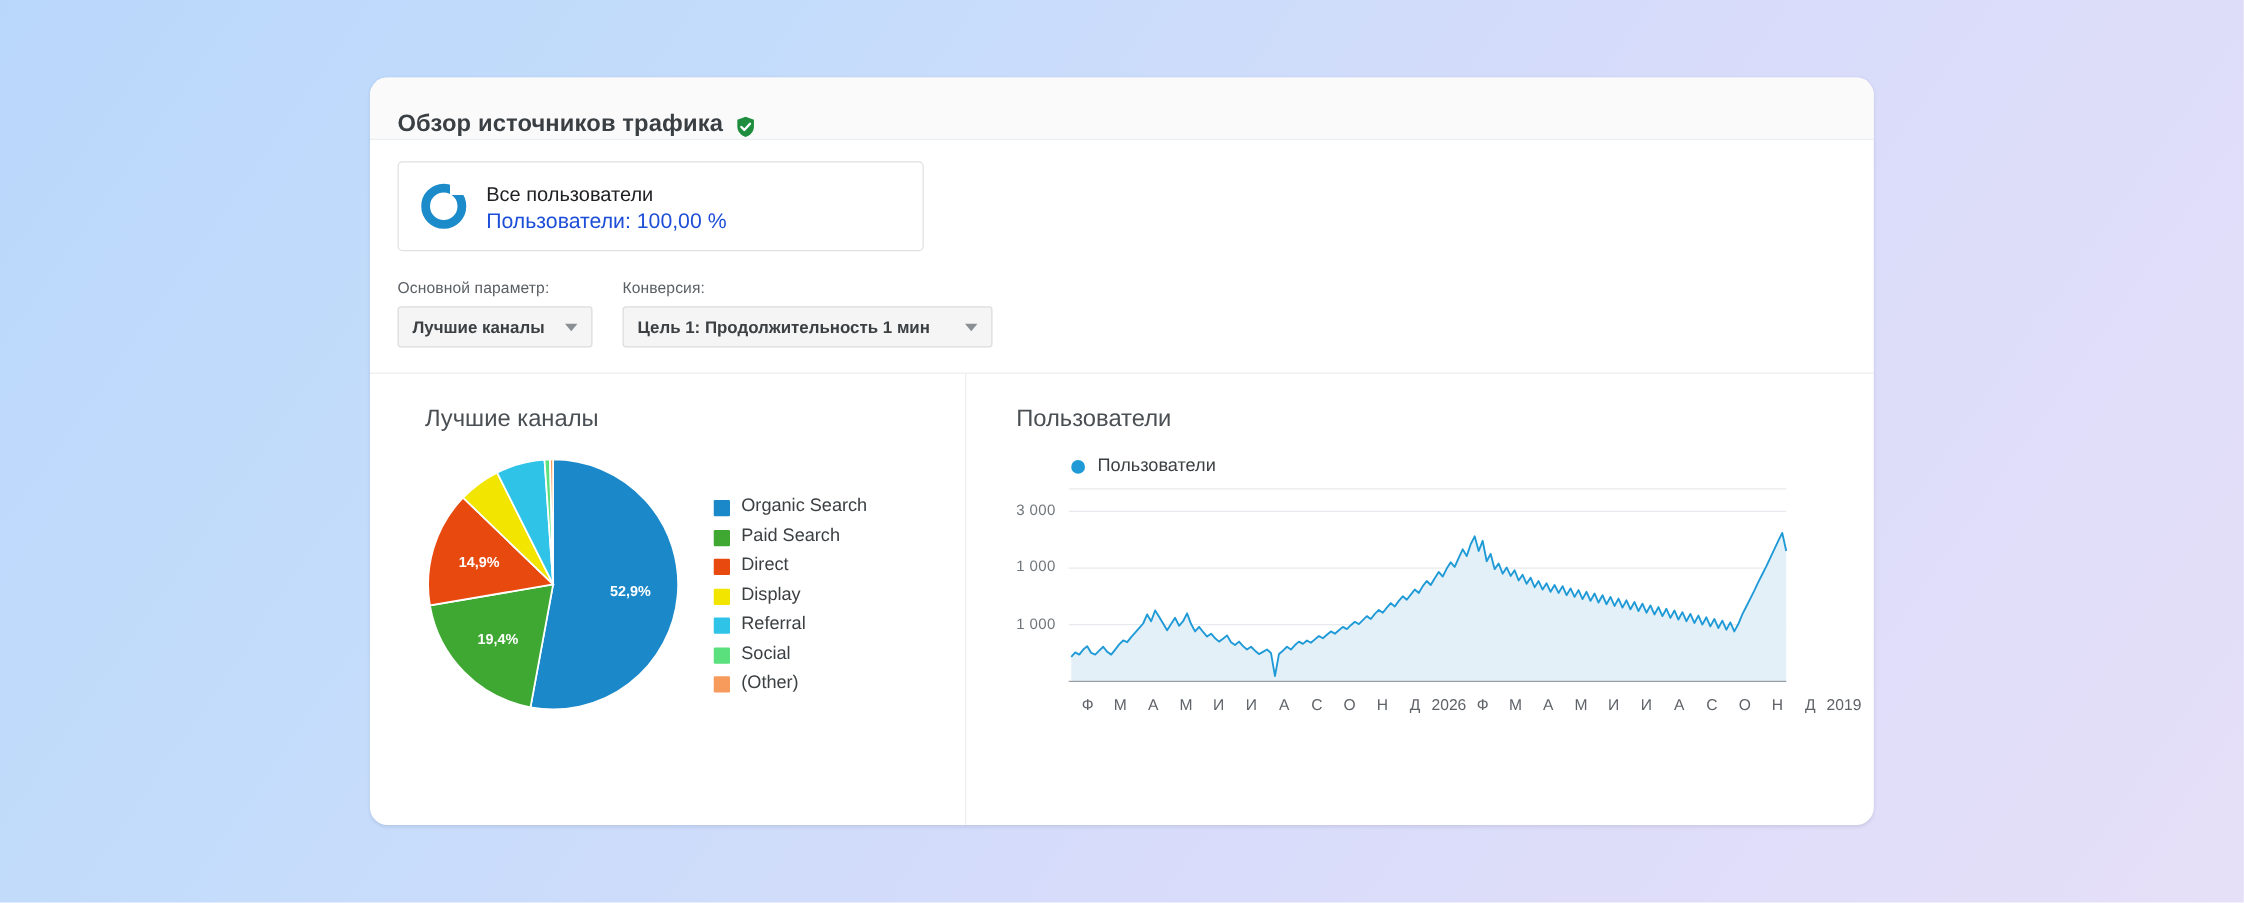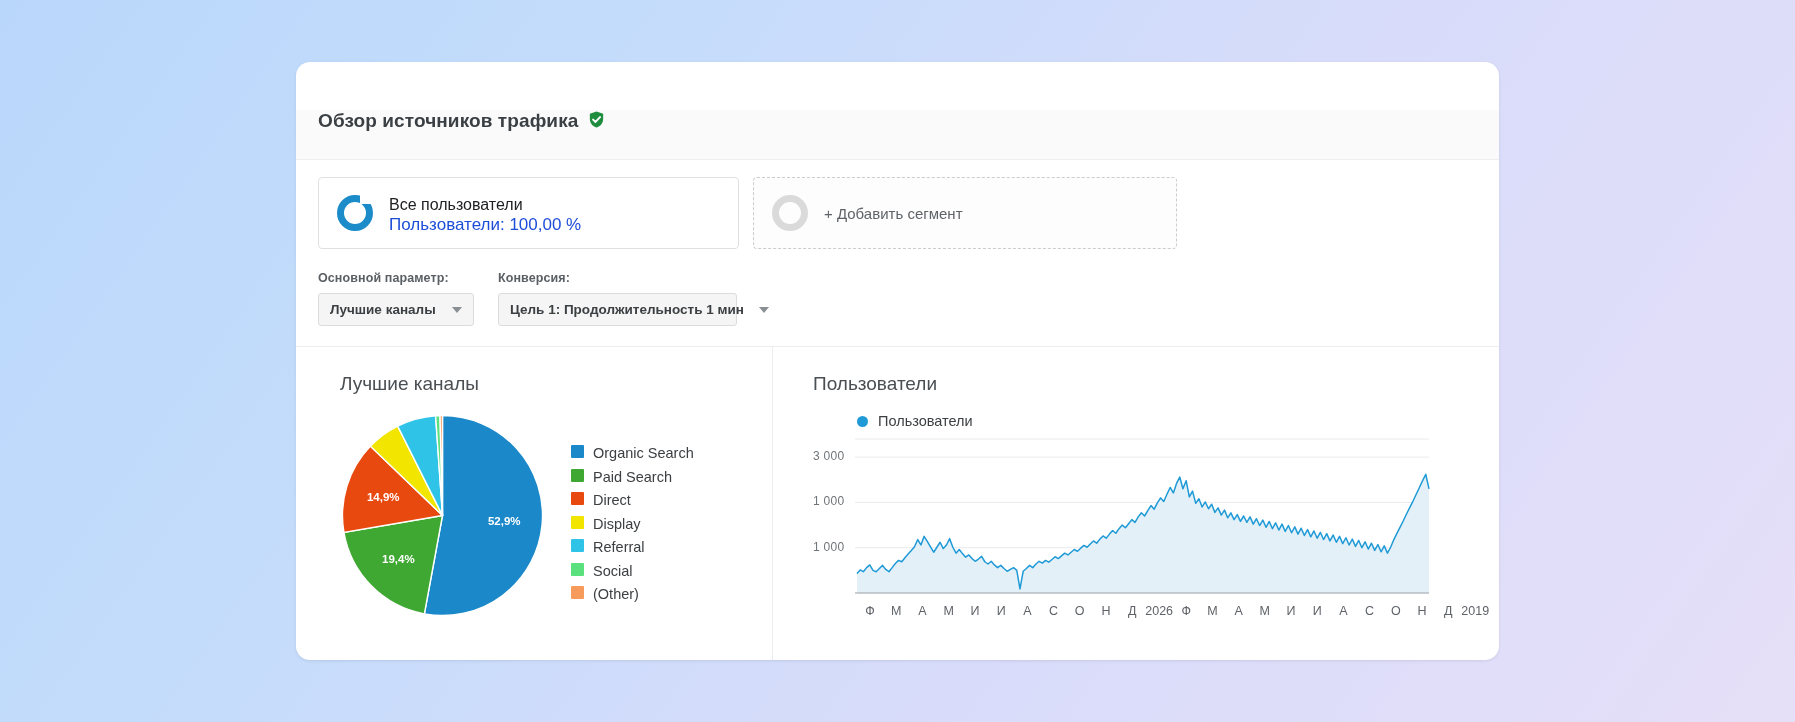--- a/index.html
+++ b/index.html
@@ -33,24 +33,23 @@
     flex-direction: column;
   }
 
   
   .card-header {
     height: 50px;
     flex: 0 0 50px;
     background: #fafafa;
     border-bottom: 1px solid #eceff1;
     display: flex;
-    align-items: flex-start;
+    align-items: flex-end;
     padding: 0 22px;
     gap: 9px;
-    margin-top: 48px;
   }
   .card-title {
     font-size: 19px;
     font-weight: bold;
     color: #3a3f44;
     letter-spacing: .1px;
     white-space: nowrap;
   }
   .verified-badge {
     width: 19px; height: 19px;
@@ -117,21 +116,21 @@
   
   .controls-row {
     padding: 22px 22px 0 22px;
     display: flex;
     gap: 24px;
     align-items: flex-start;
   }
   .control-group { display: flex; flex-direction: column; gap: 8px; }
   .control-label {
     font-size: 12.5px;
-    font-weight: bold;
+    font-weight: normal;
     color: #5a5f64;
     letter-spacing: .1px;
   }
   .select-box {
     height: 33px;
     border: 1px solid #dcdcdc;
     border-radius: 3px;
     background: #f5f5f5;
     display: flex;
     align-items: center;
@@ -194,21 +193,21 @@
   }
   .pie-svg { flex: 0 0 auto; }
   .pie-legend {
     display: flex;
     flex-direction: column;
     gap: 7.5px;
     padding-top: 32px;
   }
   .legend-item {
     display: flex;
-    align-items: flex-start;
+    align-items: flex-end;
     gap: 9px;
     cursor: pointer;
   }
   .legend-swatch {
     width: 13px; height: 13px;
     flex: 0 0 13px;
     border-radius: 1px;
   }
   .legend-label {
     font-size: 14.5px;
@@ -269,37 +268,33 @@
   </div>
 
   <div class="segments-row">
     <div class="segment-pill">
       <span class="donut"></span>
       <span class="segment-text">
         <span class="segment-name">Все пользователи</span>
         <span class="segment-sub">Пользователи: 100,00 %</span>
       </span>
     </div>
-    <div class="segment-pill dashed">
-      <span class="donut grey"></span>
-      <span class="add-segment-label">+ Добавить сегмент</span>
-    </div>
   </div>
 
   <div class="controls-row">
     <div class="control-group">
       <span class="control-label">Основной параметр:</span>
       <div class="select-box" style="width:156px">
         <span class="select-value">Лучшие каналы</span>
         <span class="caret"></span>
       </div>
     </div>
     <div class="control-group">
       <span class="control-label">Конверсия:</span>
-      <div class="select-box" style="width:239px">
+      <div class="select-box" style="width:296px">
         <span class="select-value">Цель 1: Продолжительность 1 мин</span>
         <span class="caret"></span>
       </div>
     </div>
   </div>
 
   <div class="charts-area">
 
     <div class="chart-panel panel-left">
       <div class="panel-title">Лучшие каналы</div>

